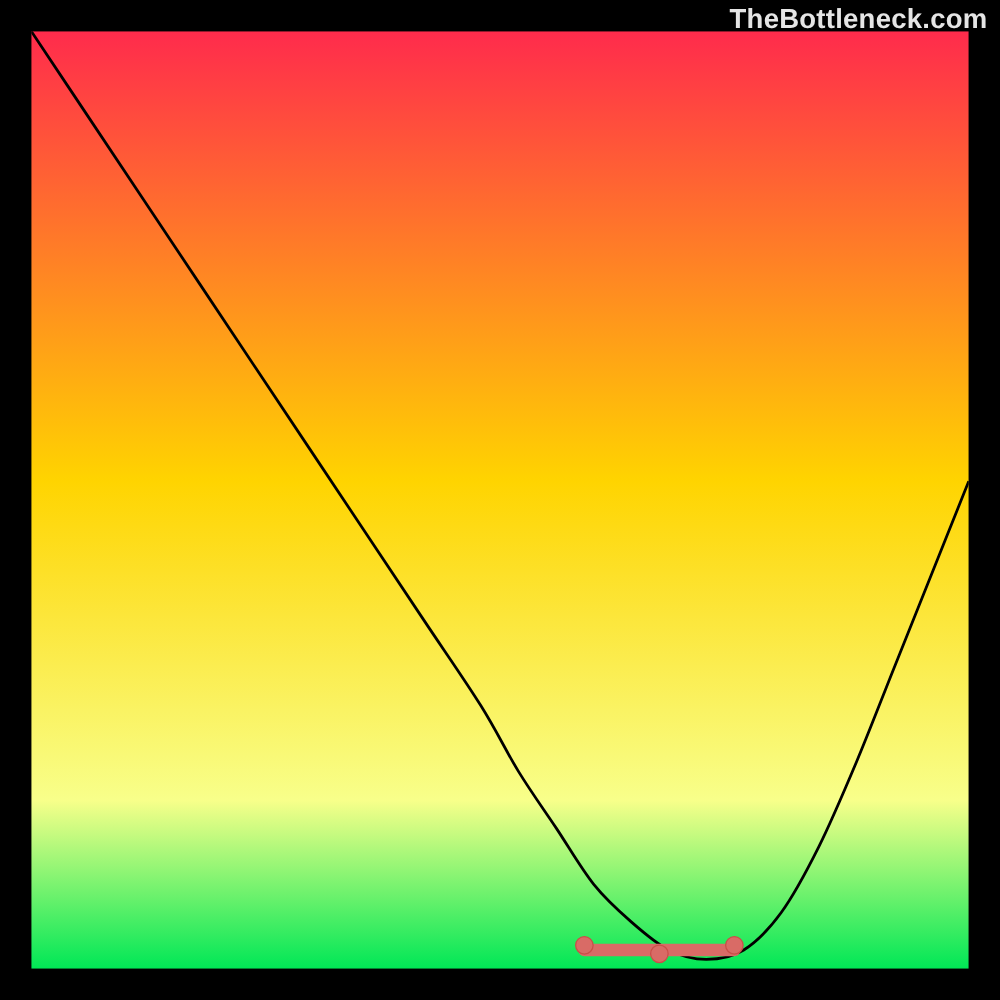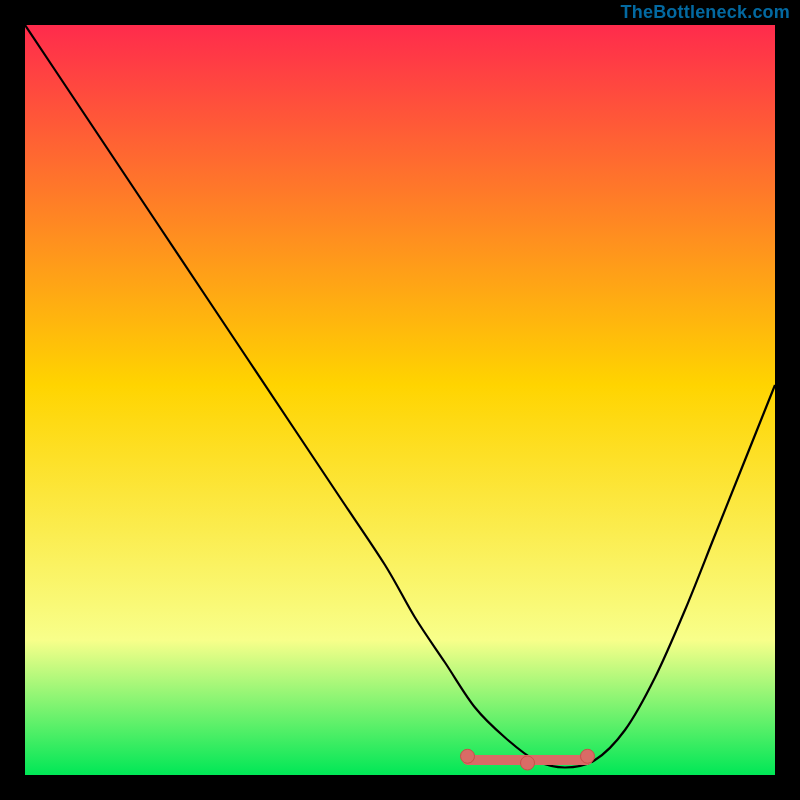--- a/index.html
+++ b/index.html
@@ -3,22 +3,22 @@
 <meta charset="utf-8">
 <style>
   * { margin: 0; padding: 0; box-sizing: border-box; }
   html, body { width: 800px; height: 800px; overflow: hidden; background: #000; }
   .frame { position: relative; width: 800px; height: 800px; background: #000; }
   .plot { position: absolute; left: 25px; top: 25px; width: 750px; height: 750px; }
   .watermark {
     position: absolute;
     top: 2px; right: 10px;
     font-family: Arial, Helvetica, sans-serif;
-    font-size: 18px;
-    color: #0369a1;
+    font-size: 22px;
+    color: #e5e5e5;
     font-weight: 600;
     letter-spacing: 0.2px;
   }
   svg { display: block; }
 </style>
 </head>
 <body>
 
 <div class="frame">
   <div class="watermark">TheBottleneck.com</div>

